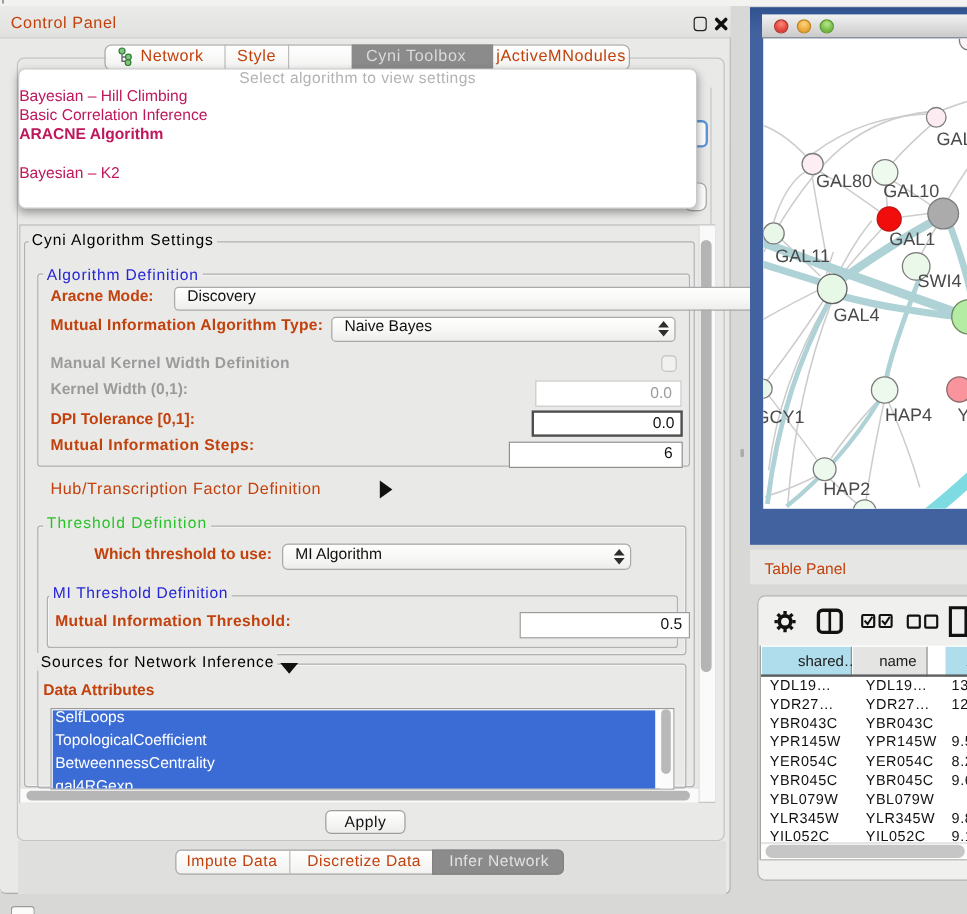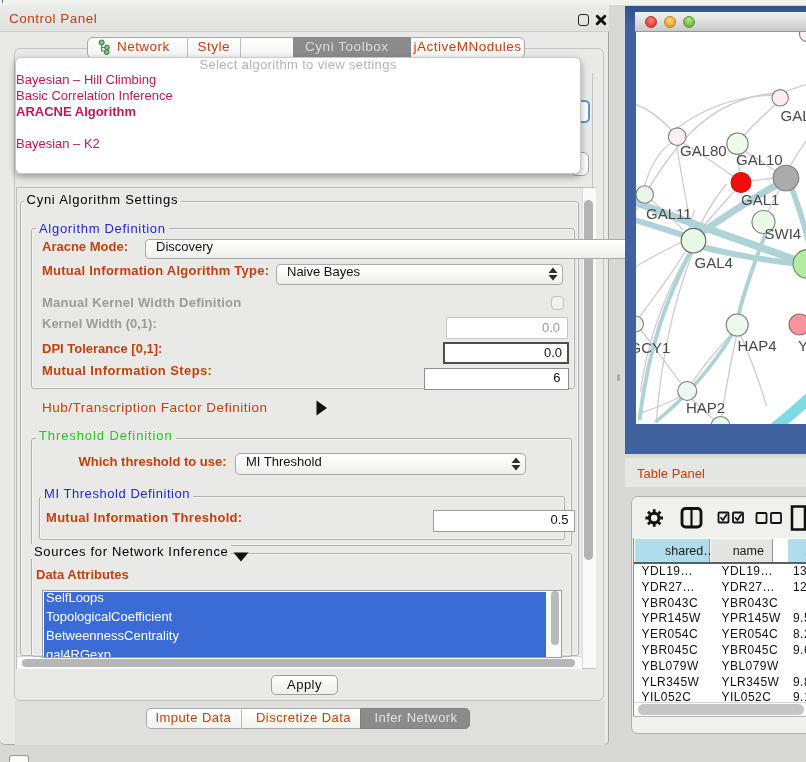--- a/index.html
+++ b/index.html
@@ -79,21 +79,21 @@
 <div class="lbl" style="left:42px;top:400px;font-size:13.5px;letter-spacing:0.5px;">Hub/Transcription Factor Definition</div>
 <svg class="abs" style="left:315px;top:400px;" width="13" height="16" viewBox="0 0 13 16">
     <path d="M1.5 0.5 L12 8 L1.5 15.5 Z" fill="#111"></path>
   </svg>
 
 <div class="grp" style="left:31px;top:438px;width:541px;height:108px;"></div>
 <div class="gtitle" style="left:36px;top:428px;color:#27c427;letter-spacing:0.9px;">Threshold Definition</div>
 
 <div class="lbl b" style="left:78.5px;top:454px;">Which threshold to use:</div>
 <div class="combo" style="left:235px;top:453px;width:291px;height:22px;border-radius:5px;">
-    <span class="ct">MI Threshold</span>
+    <span class="ct">MI Algorithm</span>
 <svg class="steppers" width="10" height="14" viewBox="0 0 10 14">
       <path d="M5 0.5 L9.5 6 H0.5 Z" fill="#2e2e2e"></path>
       <path d="M5 13.5 L9.5 8 H0.5 Z" fill="#2e2e2e"></path>
     </svg>
   </div>
 
 <div class="grp" style="left:39px;top:496px;width:526px;height:44px;"></div>
 <div class="gtitle" style="left:41px;top:486px;color:#2525d6;letter-spacing:0.55px;">MI Threshold Definition</div>
 <div class="lbl b" style="left:46px;top:510px;letter-spacing:0.3px;">Mutual Information Threshold:</div>
 <div class="tfield" style="left:433px;top:510px;width:142px;height:22px;border:1px solid #9b9b9b;line-height:17.5px;padding-right:5.5px;">0.5</div>

